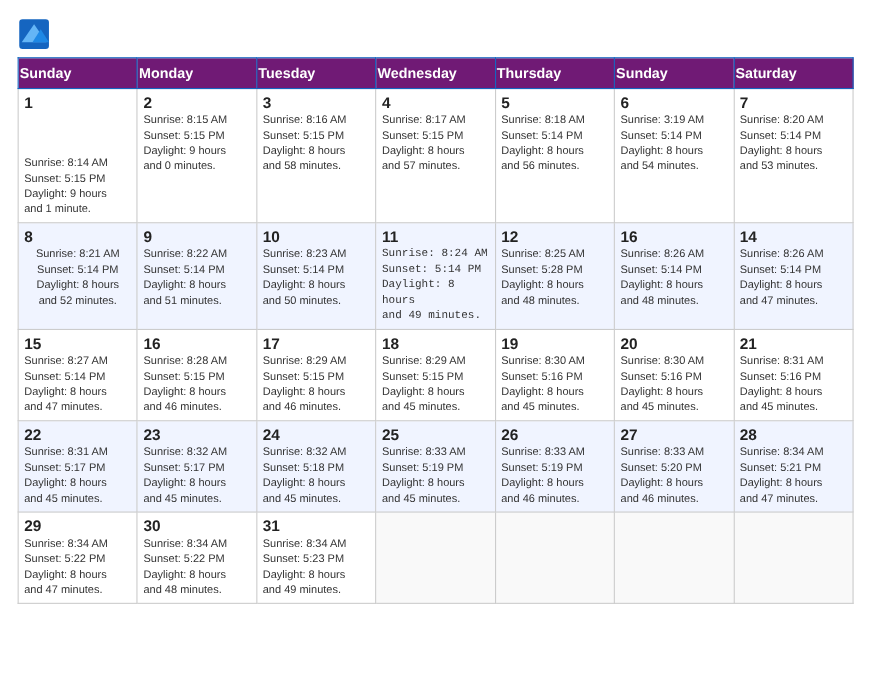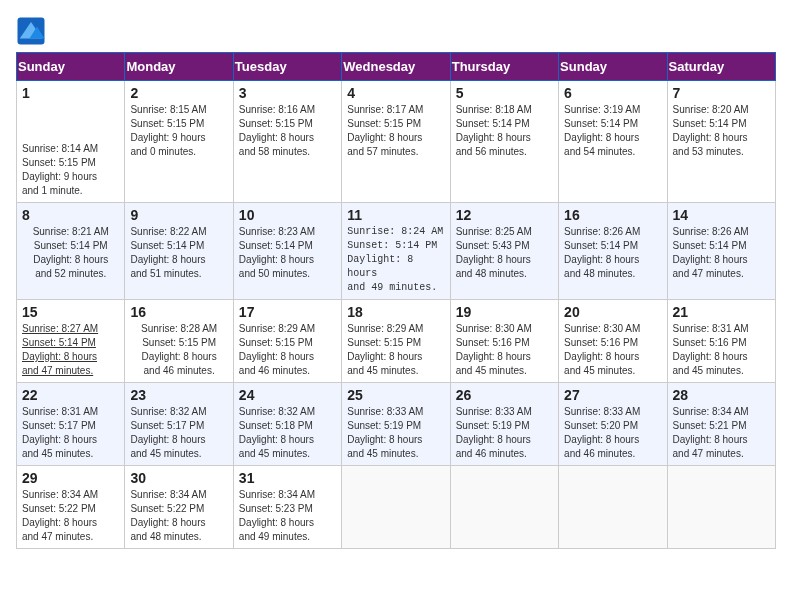--- a/index.html
+++ b/index.html
@@ -203,21 +203,21 @@
         <td>
           <span class="day-num">11</span>
           <div class="day-info" style="white-space: pre-line; font-family: Liberation Mono, monospace;">Sunrise: 8:24 AM
 Sunset: 5:14 PM
 Daylight: 8 hours
 and 49 minutes.</div>
         </td>
         <td>
           <span class="day-num">12</span>
           <div class="day-info" style="white-space: pre-line;">Sunrise: 8:25 AM
-Sunset: 5:43 PM
+Sunset: 5:28 PM
 Daylight: 8 hours
 and 48 minutes.</div>
         </td>
         <td>
           <span class="day-num">16</span>
           <div class="day-info" style="white-space: pre-line;">Sunrise: 8:26 AM
 Sunset: 5:14 PM
 Daylight: 8 hours
 and 48 minutes.</div>
         </td>
@@ -225,28 +225,28 @@
           <span class="day-num">14</span>
           <div class="day-info" style="white-space: pre-line;">Sunrise: 8:26 AM
 Sunset: 5:14 PM
 Daylight: 8 hours
 and 47 minutes.</div>
         </td>
       </tr>
       <tr>
         <td>
           <span class="day-num">15</span>
-          <div class="day-info" style="white-space: pre-line; text-decoration: underline;">Sunrise: 8:27 AM
+          <div class="day-info" style="white-space: pre-line;">Sunrise: 8:27 AM
 Sunset: 5:14 PM
 Daylight: 8 hours
 and 47 minutes.</div>
         </td>
         <td>
           <span class="day-num">16</span>
-          <div class="day-info" style="white-space: pre-line; text-align: center;">Sunrise: 8:28 AM
+          <div class="day-info" style="white-space: pre-line;">Sunrise: 8:28 AM
 Sunset: 5:15 PM
 Daylight: 8 hours
 and 46 minutes.</div>
         </td>
         <td>
           <span class="day-num">17</span>
           <div class="day-info" style="white-space: pre-line;">Sunrise: 8:29 AM
 Sunset: 5:15 PM
 Daylight: 8 hours
 and 46 minutes.</div>

